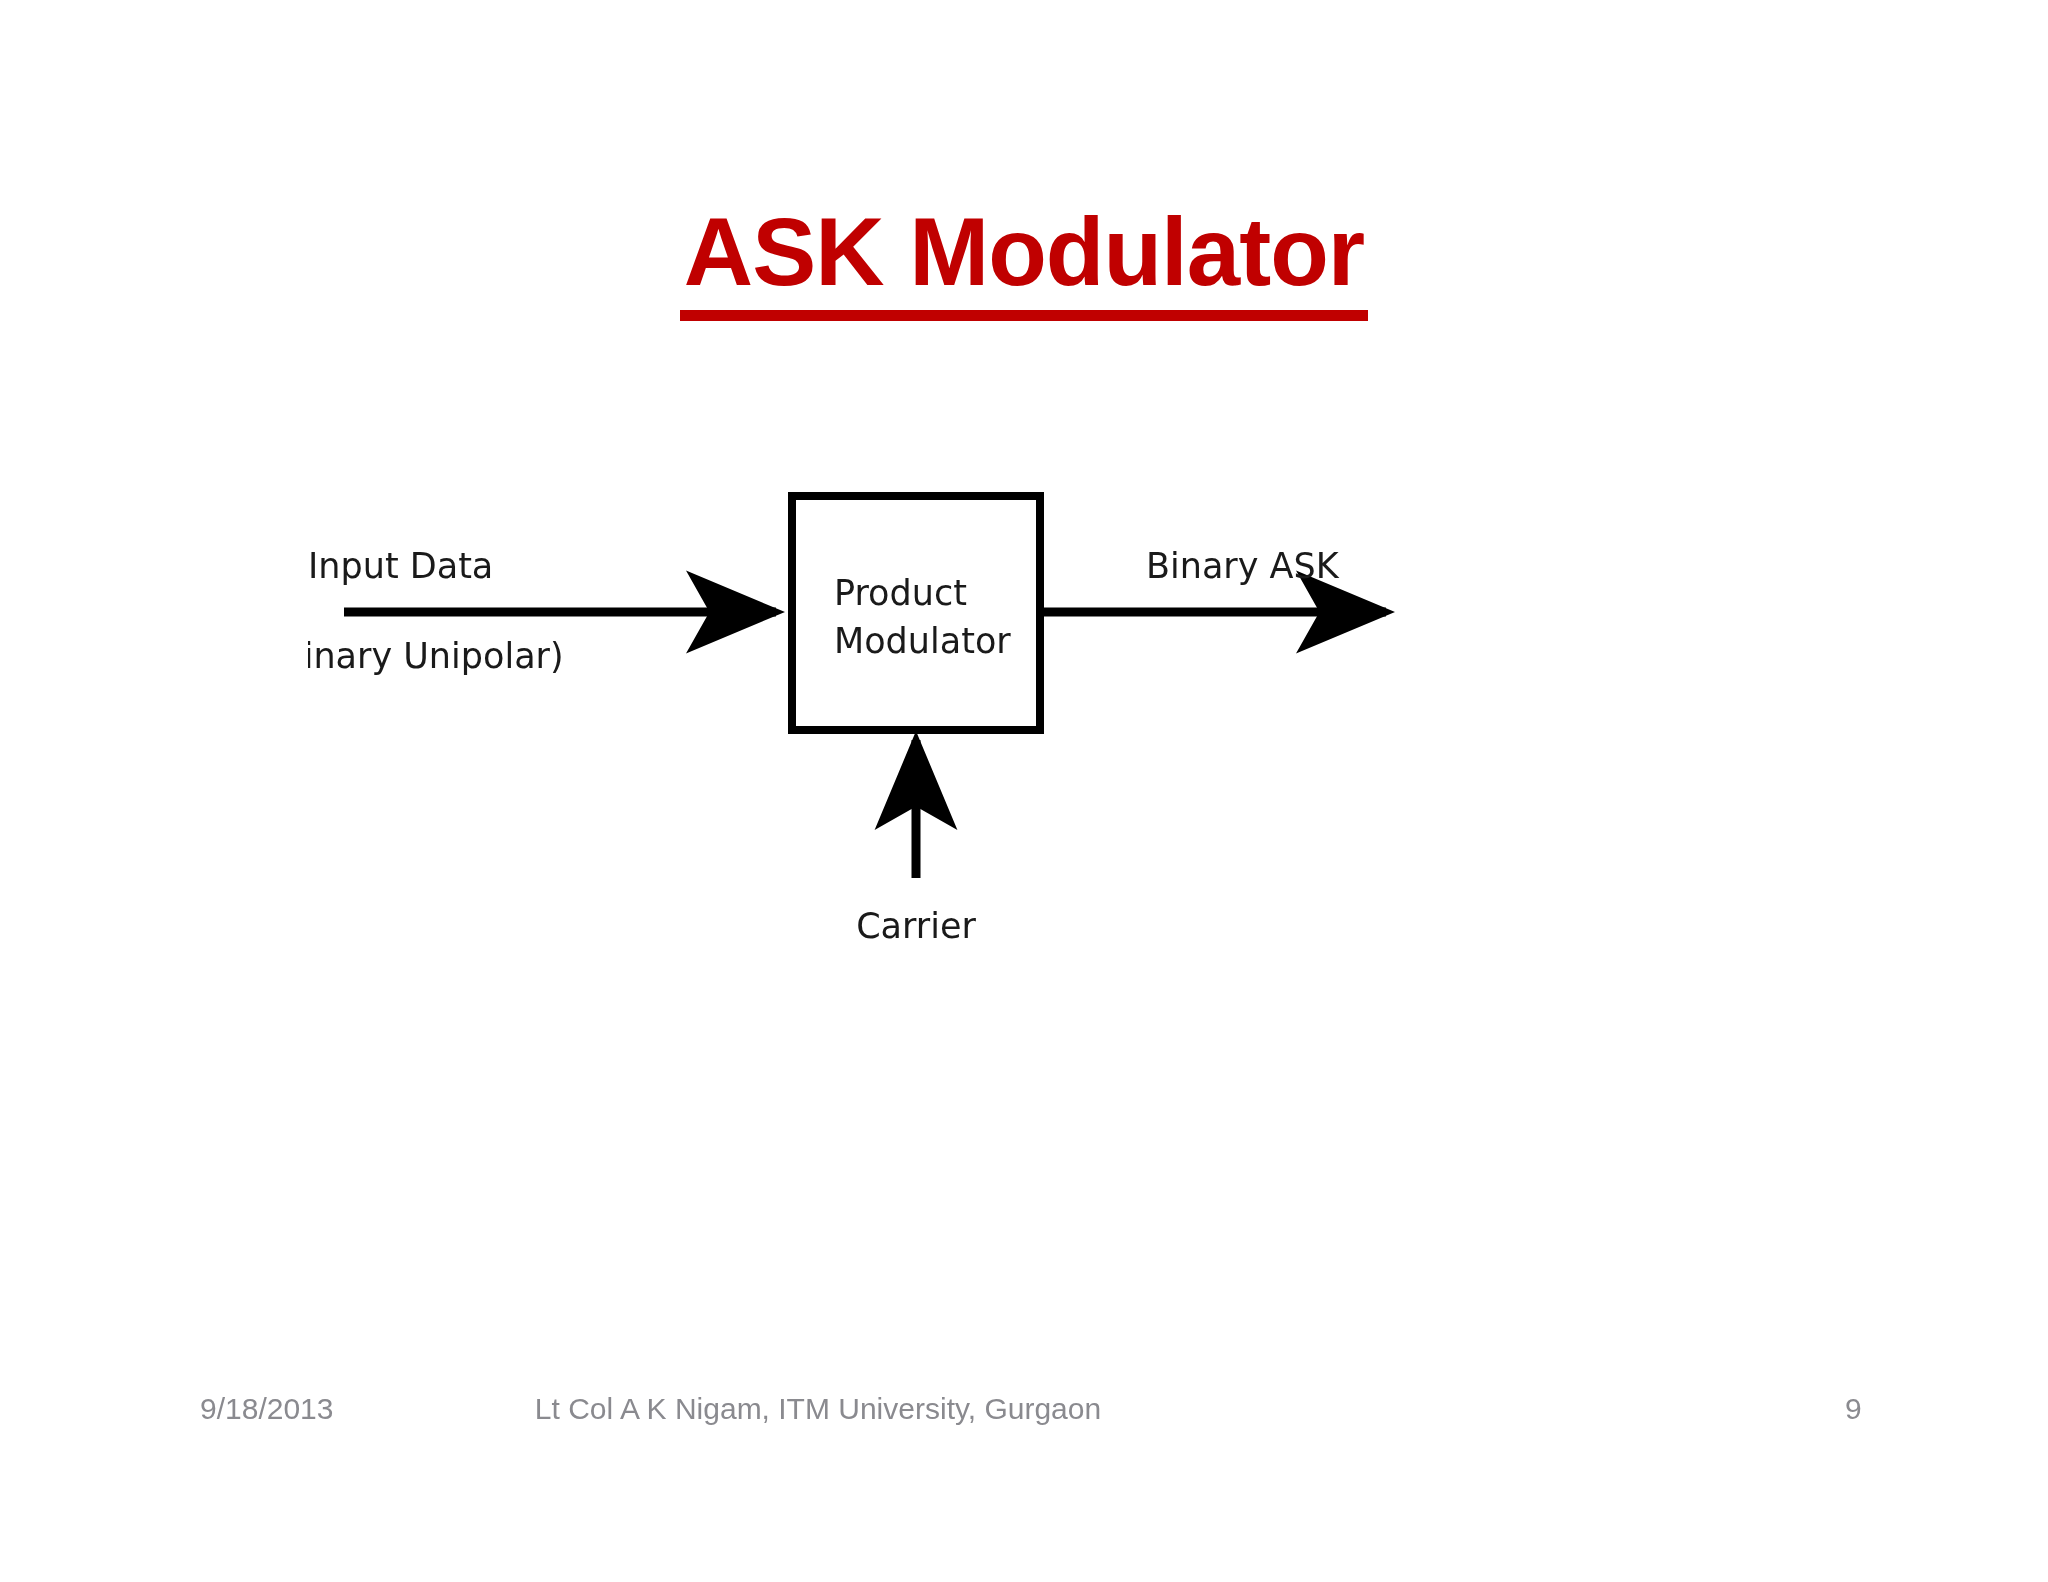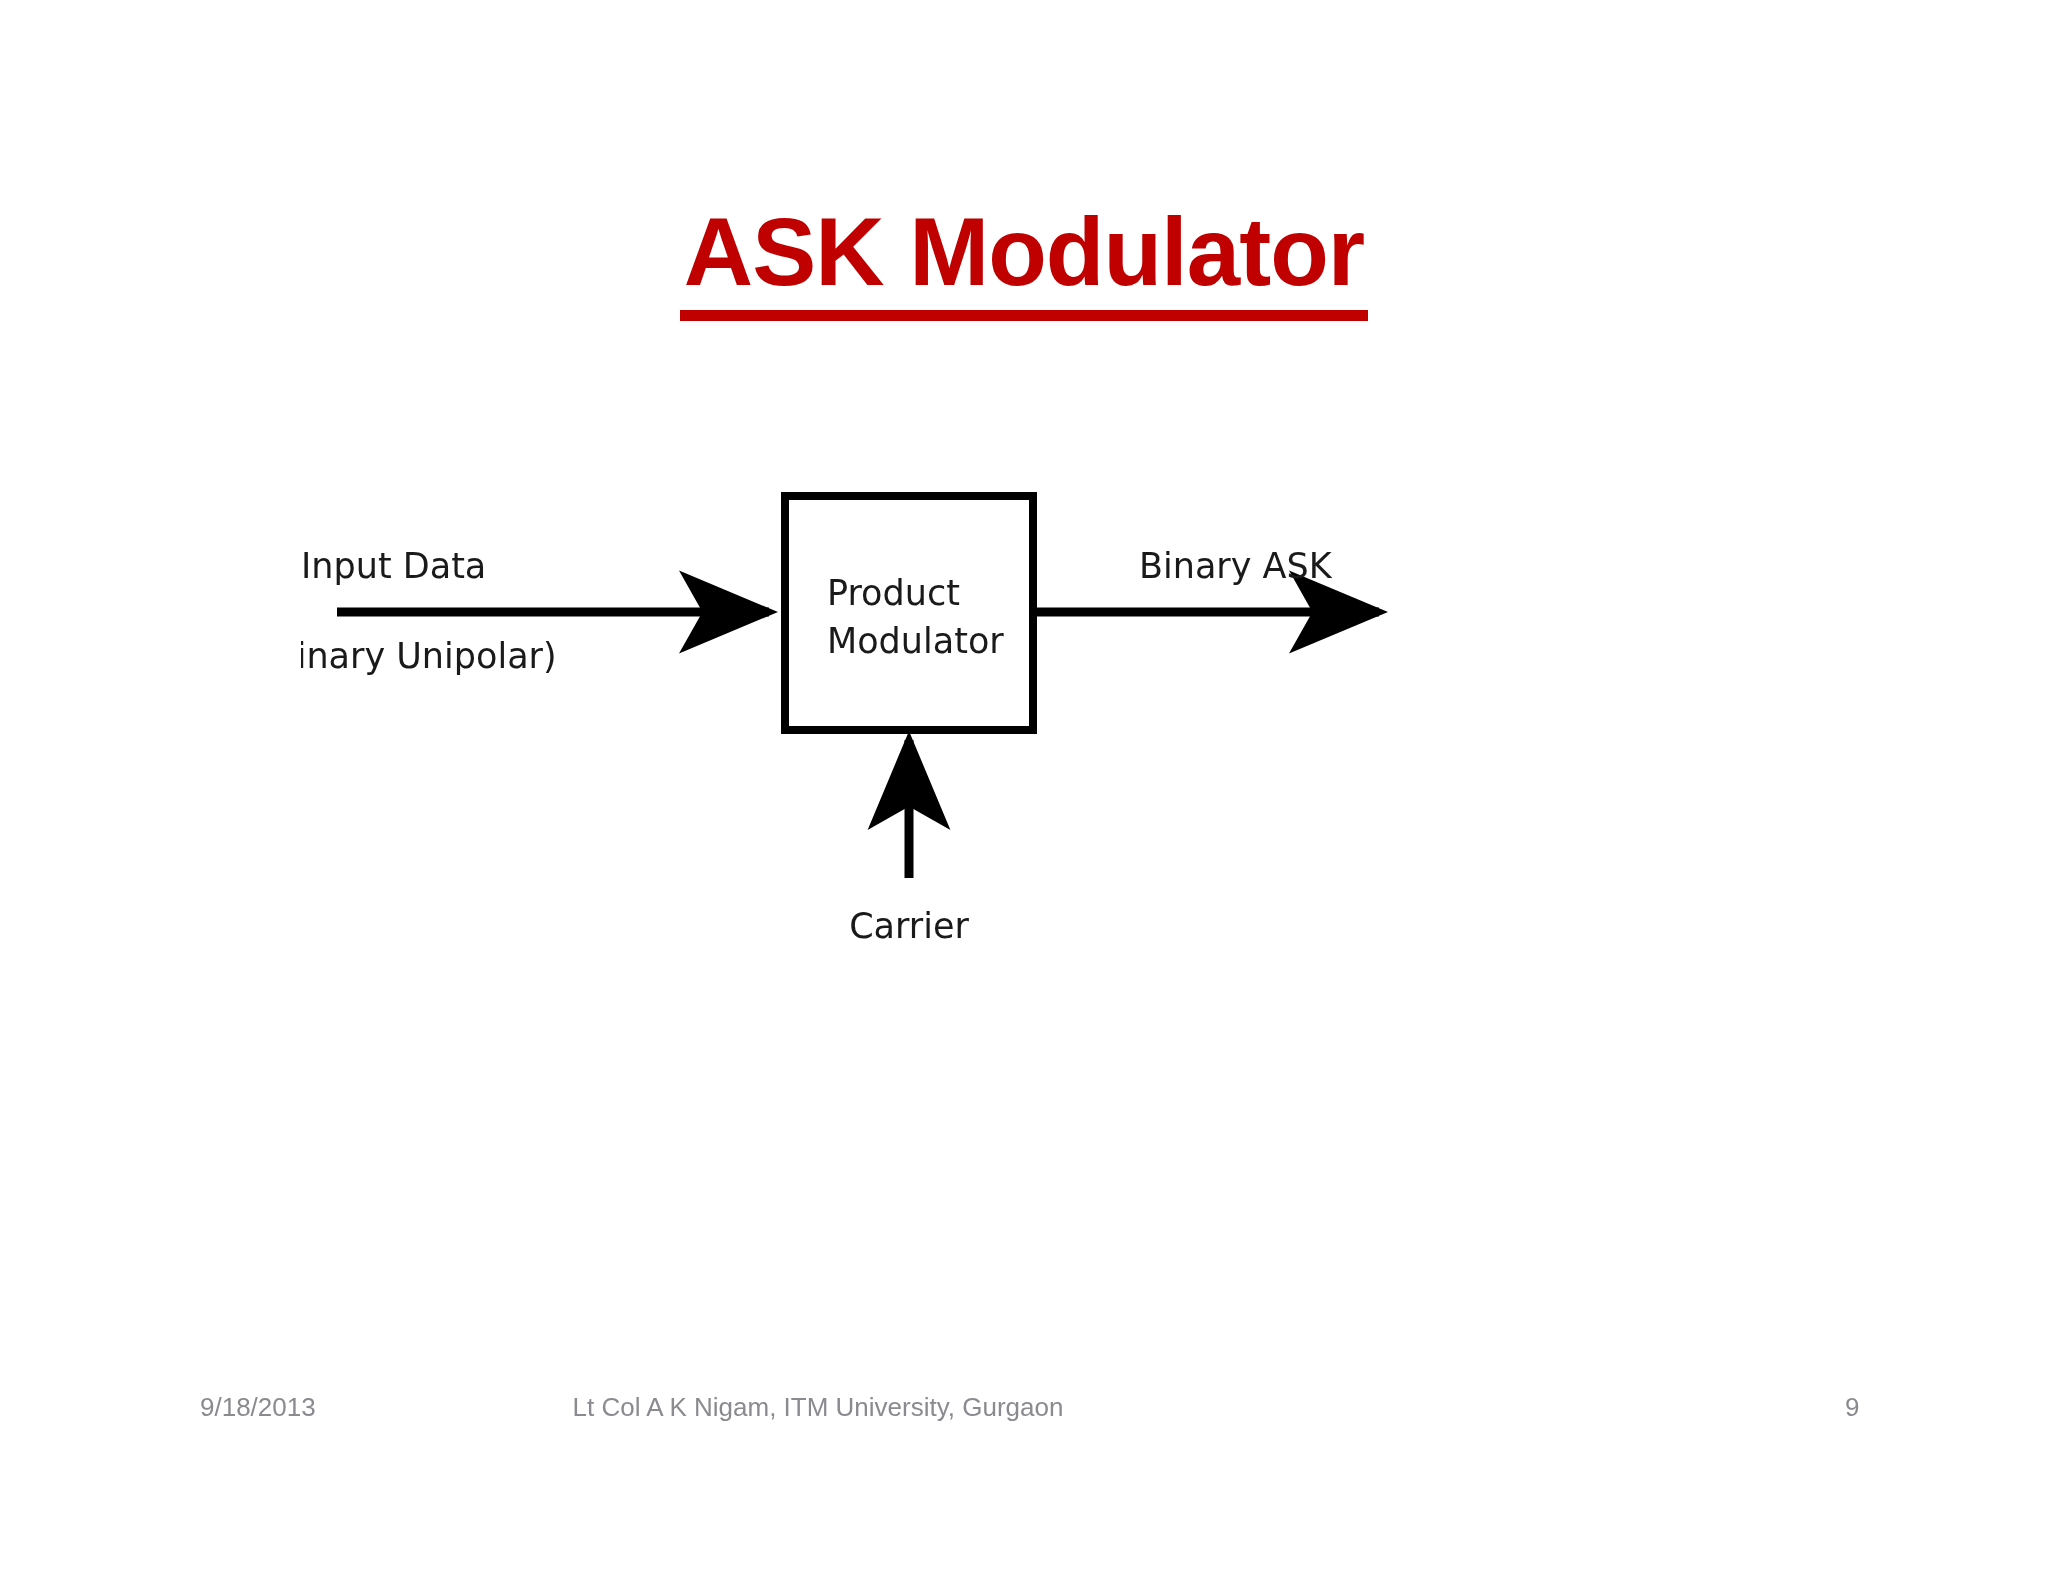--- a/index.html
+++ b/index.html
@@ -35,21 +35,21 @@
     letter-spacing: -1px;
     line-height: 1.0;
     padding: 0 4px 10px 4px;
     border-bottom: 11px solid #C00000;
     white-space: nowrap;
   }
 
   
   #diagram {
     position: absolute;
-    left: 301px;
+    left: 308px;
     top: 450px;
     width: 1200px;
     height: 520px;
   }
   #diagram svg {
     display: block;
   }
   .dg-text {
     font-family: "DejaVu Sans", sans-serif;
     font-size: 35px;
@@ -60,21 +60,21 @@
   #footer {
     position: absolute;
     left: 0;
     top: 1392px;
     width: 2048px;
     height: 46px;
   }
   .footer-txt {
     position: absolute;
     font-family: "Liberation Sans", sans-serif;
-    font-size: 26px;
+    font-size: 30px;
     color: #8a8a8f;
     white-space: nowrap;
   }
   #footer-date { left: 200px; top: 0; }
   #footer-center {
     left: 0; top: 0;
     width: 1636px;
     text-align: center;
   }
   #footer-pagenum { left: 1845px; top: 0; }

